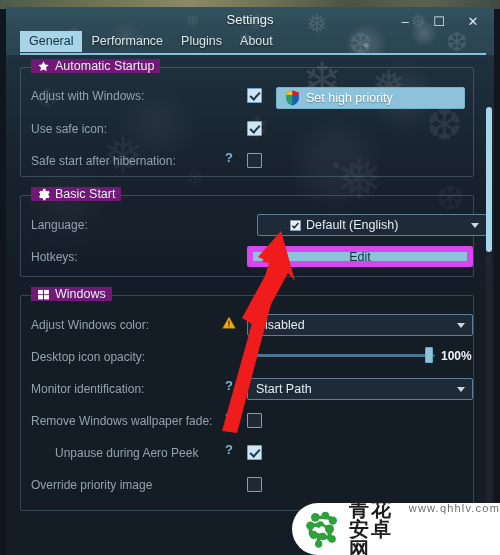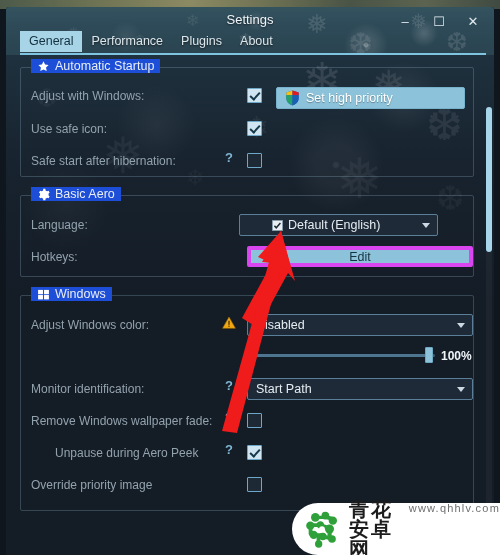--- a/index.html
+++ b/index.html
@@ -89,21 +89,21 @@
   }
 
   .group {
     position: absolute; left: 14px; right: 20px;
     border: 1px solid rgba(140,170,190,0.30);
     border-radius: 2px;
   }
   .group-title {
     position: absolute; left: 10px; top: -9px;
     display: flex; align-items: center; gap: 5px;
-    padding: 0 6px; background: #1d4ed8;
+    padding: 0 6px; background: #701a75;
     color: #e8eef2; font-size: 12.5px; white-space: nowrap;
   }
   .gi { width: 13px; height: 13px; display: inline-block; }
 
   .row { position: absolute; left: 10px; right: 8px; height: 22px; display: flex; align-items: center; }
   .rlabel { color: #93a3ae; font-size: 12px; white-space: nowrap; }
   .help {
     position: absolute; color: #7fb6d4; font-size: 13px; font-weight: bold; cursor: pointer;
   }
 
@@ -128,21 +128,21 @@
     position: absolute; right: 7px; top: 8px;
     width: 0; height: 0; border-left: 4px solid transparent; border-right: 4px solid transparent;
     border-top: 5px solid #cbd9e2;
   }
   .combo .pre { margin-right: 5px; display: inline-flex; }
 
   .btn-blue {
     position: absolute; height: 21px;
     background: #8dc3da; color: #16323f; font-size: 12.5px;
     display: flex; align-items: center; justify-content: center;
-    border: 4px solid #d946ef; border-radius: 2px; cursor: pointer;
+    border: 6px solid #d946ef; border-radius: 2px; cursor: pointer;
   }
   .btn-prio {
     position: absolute; height: 22px;
     background: #8dc3da; border: 1px solid #79b2cd; border-radius: 2px;
     display: flex; align-items: center; gap: 6px; padding: 0 8px;
     color: #fff; font-size: 12.5px; cursor: pointer;
     text-shadow: 0 1px 1px rgba(0,0,0,0.35);
   }
 
   .slider { position: absolute; height: 16px; cursor: pointer; }
@@ -270,27 +270,27 @@
         </div>
         <span class="help" style="left:204px; top:82px;">?</span>
         <div class="chk" style="left:226px; top:85px;"></div>
       </div>
 
       <div class="group" style="top:140px; height:82px;">
         <div class="group-title">
           <svg class="gi" viewBox="0 0 24 24">
               <path fill="#ffffff" d="M12 8a4 4 0 100 8 4 4 0 000-8zm9.4 4c0-.6-.06-1.2-.16-1.75l2.1-1.6-2-3.46-2.5 1a9.2 9.2 0 00-3-1.75L15.5 1.6h-4l-.34 2.84a9.2 9.2 0 00-3 1.75l-2.5-1-2 3.46 2.1 1.6c-.1.55-.16 1.15-.16 1.75s.06 1.2.16 1.75l-2.1 1.6 2 3.46 2.5-1a9.2 9.2 0 003 1.75l.34 2.84h4l.34-2.84a9.2 9.2 0 003-1.75l2.5 1 2-3.46-2.1-1.6c.1-.55.16-1.15.16-1.75zM12 14.2A2.2 2.2 0 1112 9.8a2.2 2.2 0 010 4.4z"></path>
             </svg>
-          <span>Basic Aero</span>
+          <span>Basic Start</span>
         </div>
 
         <div class="row" style="top:18px;">
           <span class="rlabel">Language:</span>
         </div>
-        <div class="combo" style="left:218px; top:18px; width:199px;padding-left:32px;">
+        <div class="combo" style="left:236px; top:18px; width:230px;padding-left:32px;">
           <span class="pre">
             <svg style="width:11px;height:11px;" viewBox="0 0 16 16">
               <rect x="0.5" y="0.5" width="15" height="15" fill="#e8eef2" stroke="#7e97a8"></rect>
               <path d="M3.5 8.2l2.7 3.1 6-7" stroke="#1d2a36" stroke-width="2.2" fill="none"></path>
             </svg>
           </span>
           <span>Default (English)</span>
           <span class="caret"></span>
         </div>
 
@@ -317,20 +317,23 @@
         <svg class="warn-icon" style="left:201px; top:20px;" viewBox="0 0 24 22">
           <path fill="#f0a913" stroke="#a06c00" stroke-width="1" d="M12 1.6L23 21H1z"></path>
           <rect x="11" y="8" width="2" height="7" fill="#3b2400"></rect>
           <rect x="11" y="16.4" width="2" height="2" fill="#3b2400"></rect>
         </svg>
         <div class="combo" style="left:226px; top:18px; width:226px;">
           <span>Disabled</span>
           <span class="caret"></span>
         </div>
 
+        <div class="row" style="top:50px;">
+          <span class="rlabel">Desktop icon opacity:</span>
+        </div>
         <div class="slider" style="left:226px; top:51px; width:188px;">
           <div class="track"></div>
           <div class="fill" style="width:180px;"></div>
           <div class="handle" style="left:178px;"></div>
         </div>
         <span class="slider-val" style="left:420px; top:53px;">100%</span>
 
         <div class="row" style="top:82px;">
           <span class="rlabel">Monitor identification:</span>
         </div>

